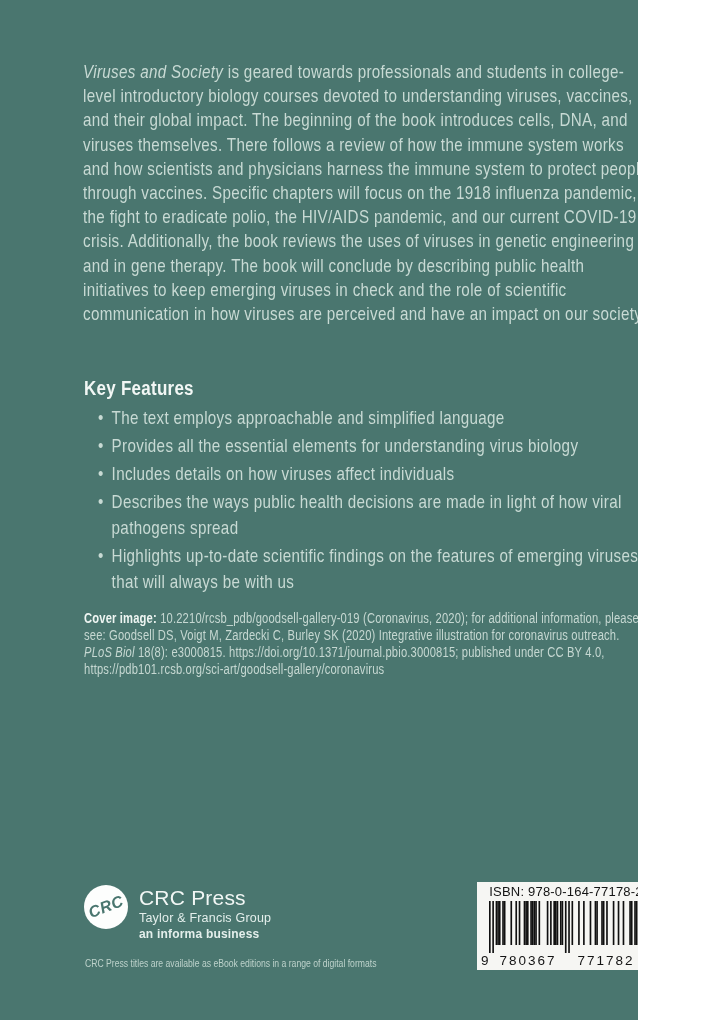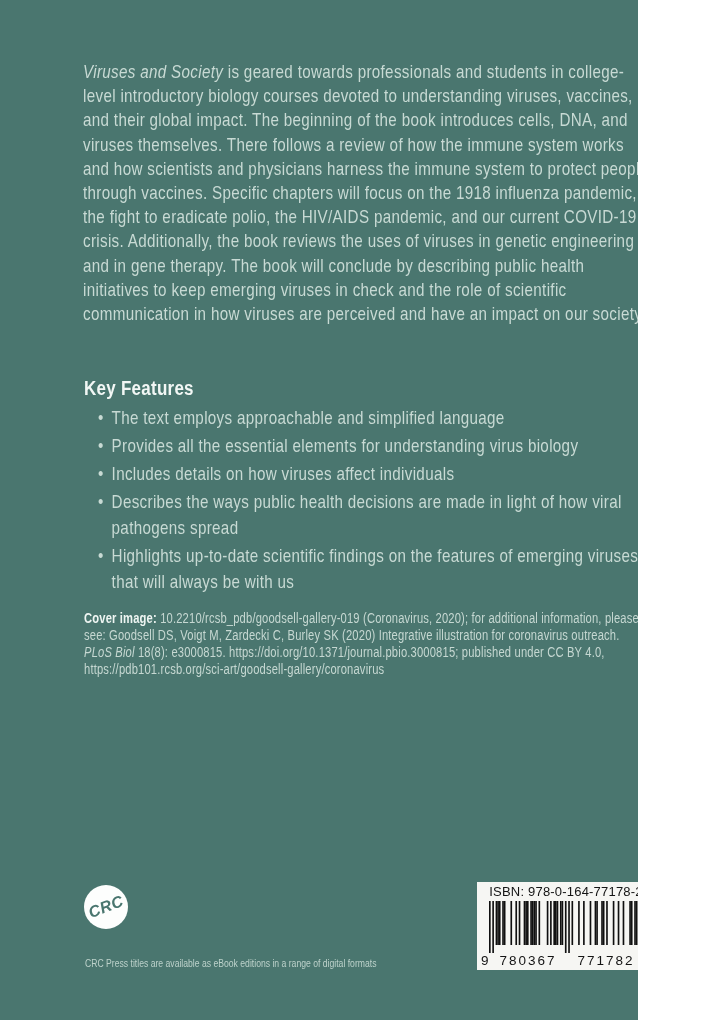--- a/index.html
+++ b/index.html
@@ -139,20 +139,25 @@
     <li>Includes details on how viruses affect individuals</li>
     <li>Describes the ways public health decisions are made in light of how viral pathogens spread</li>
     <li>Highlights up-to-date scientific findings on the features of emerging viruses that will always be with us</li>
   </ul>
 
   <p class="cover-note"><b>Cover image:</b><span> 10.2210/rcsb_pdb/goodsell-gallery-019 (Coronavirus, 2020); for additional information, please see: Goodsell DS, Voigt M, Zardecki C, Burley SK (2020) Integrative illustration for coronavirus outreach. </span><em>PLoS Biol</em><span> 18(8): e3000815. https://doi.org/10.1371/journal.pbio.3000815; published under CC BY 4.0, https://pdb101.rcsb.org/sci-art/goodsell-gallery/coronavirus</span></p>
 
   <div class="publisher-block">
     <div class="crc-circle">
       <span>CRC</span>
+    </div>
+    <div class="publisher-text">
+      <div class="publisher-name">CRC Press</div>
+      <div class="publisher-group">Taylor &amp; Francis Group</div>
+      <div class="publisher-tagline">an informa business</div>
     </div>
   </div>
 
 
   <div class="ebook-note">CRC Press titles are available as eBook editions in a range of digital formats</div>
 
   <div class="category-label">VIROLOGY</div>
 
   <div class="barcode-box">
     <div class="isbn-label">ISBN: 978-0-164-77178-2</div>

